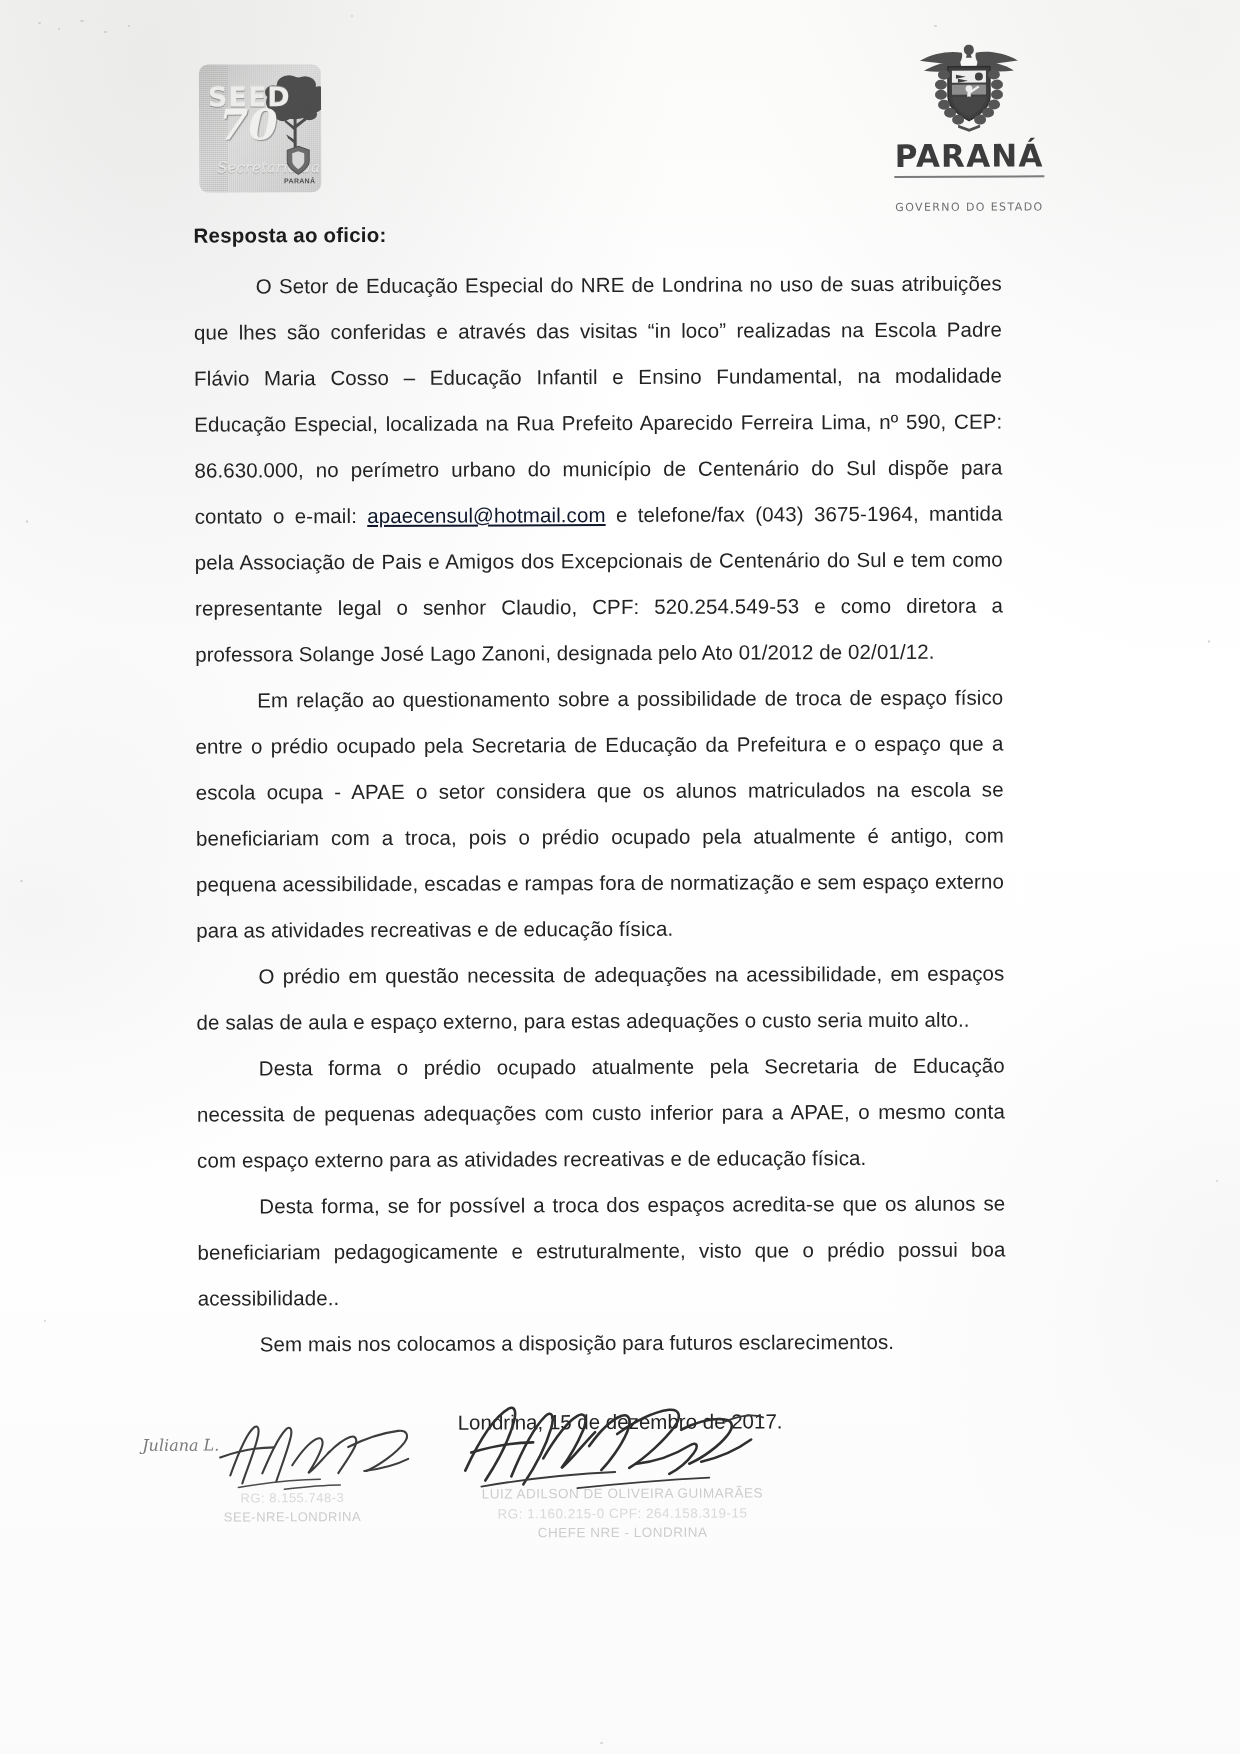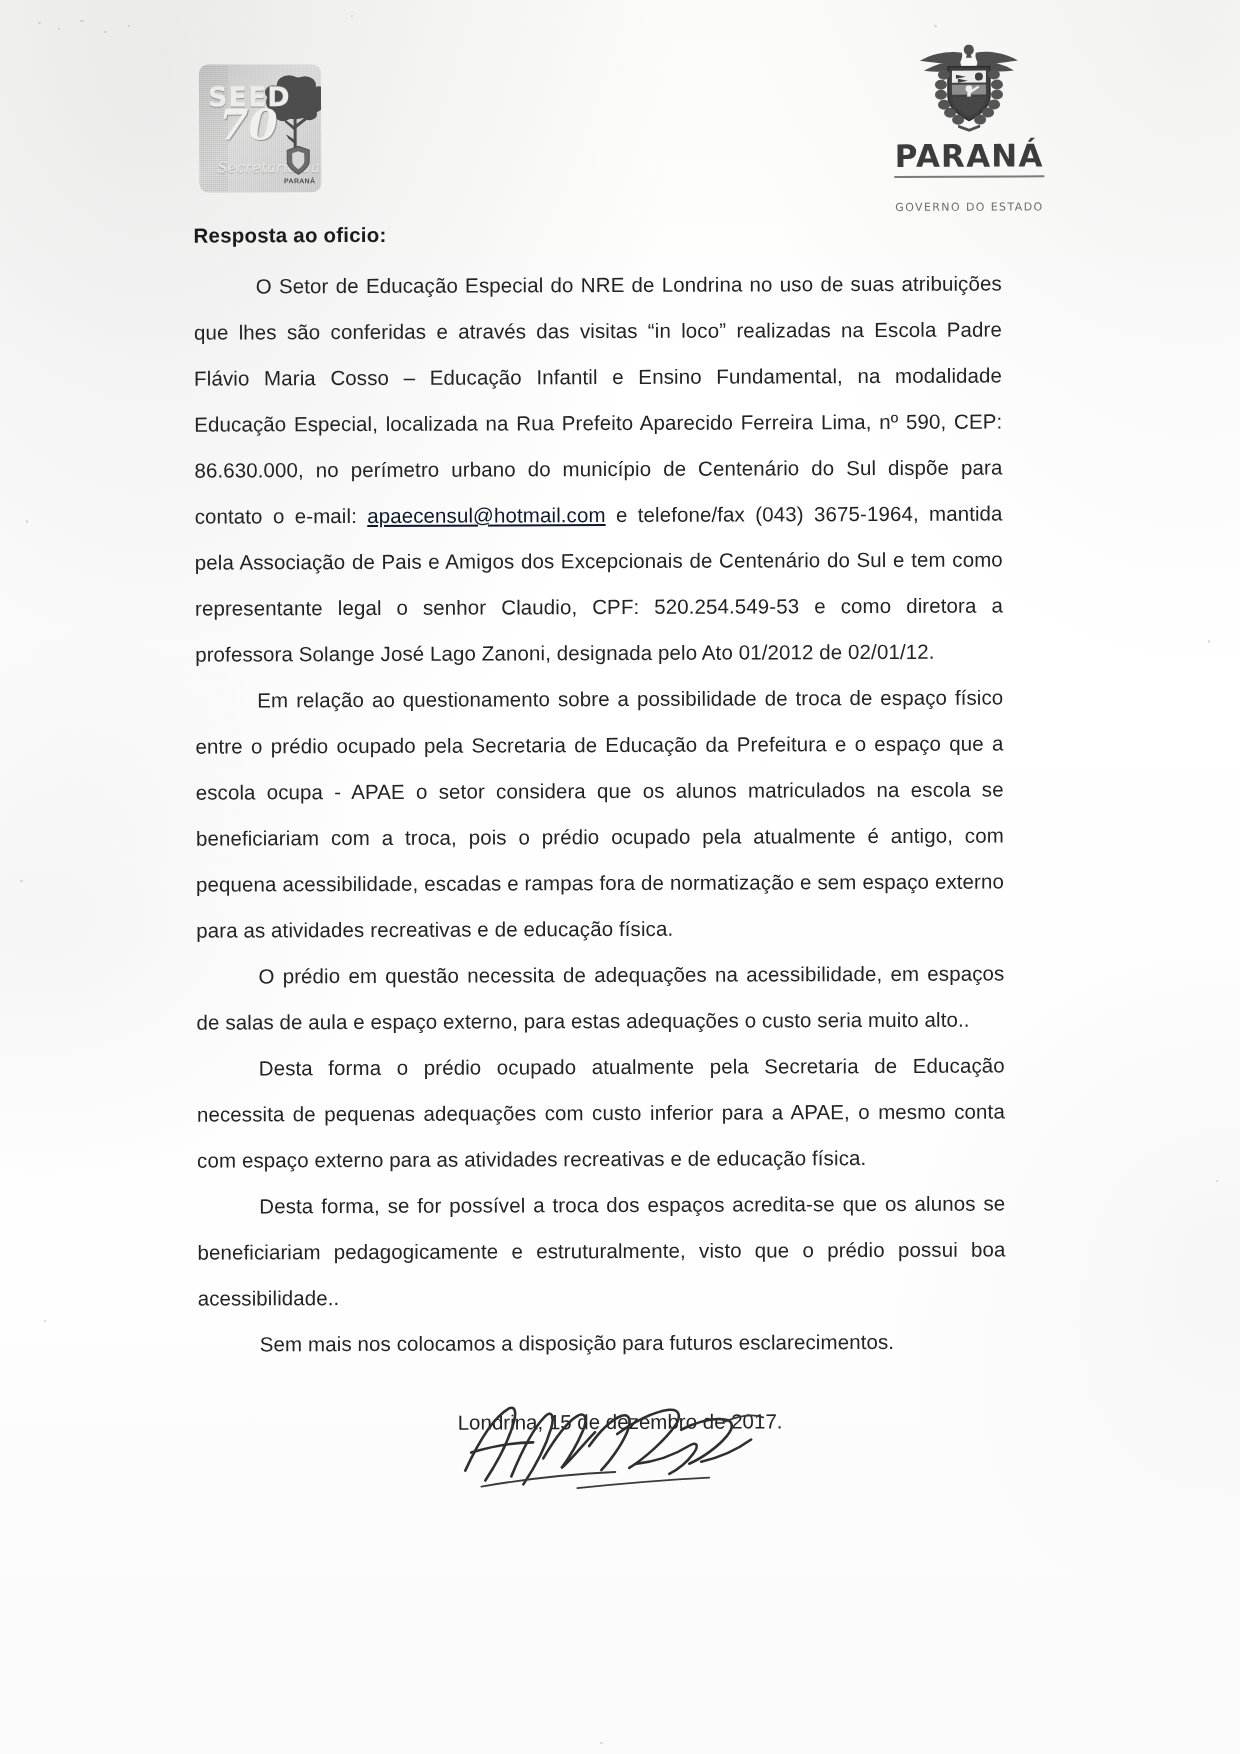--- a/index.html
+++ b/index.html
@@ -371,38 +371,65 @@
       <p class="para">O prédio em questão necessita de adequações na acessibilidade, em espaços de salas de aula e espaço externo, para estas adequações o custo seria muito alto..</p>
       <p class="para">Desta forma o prédio ocupado atualmente pela Secretaria de Educação necessita de pequenas adequações com custo inferior para a APAE, o mesmo conta com espaço externo para as atividades recreativas e de educação física.</p>
       <p class="para">Desta forma, se  for possível a troca dos espaços acredita-se que  os alunos se beneficiariam pedagogicamente e estruturalmente, visto que o prédio possui boa acessibilidade..</p>
       <p class="para">Sem mais nos colocamos a disposição para futuros esclarecimentos.</p>
 
       <div class="closing-date">Londrina, 15 de dezembro de 2017.</div>
     </div>
 
     <div class="signatures">
 
+      <div class="sig-block sig-left">
+        <svg class="sig-ink" width="300" height="86" viewBox="0 0 300 86">
+          <g fill="none" stroke="#3d3d3d" stroke-width="2.1" stroke-linecap="round">
+            <path d="M88 62 C96 40 104 20 112 14 C116 11 118 16 115 26 C112 38 104 58 100 70"></path>
+            <path d="M78 44 C94 38 114 34 132 34"></path>
+            <path d="M120 60 C128 42 136 24 144 16 C148 12 151 16 148 26 C145 38 138 56 134 68"></path>
+            <path d="M150 52 C158 40 166 30 174 26 C180 23 182 28 179 36 C176 44 170 54 166 60 C172 56 180 46 188 38"></path>
+            <path d="M186 40 C194 32 202 26 208 24 C214 22 216 27 212 35 C208 43 200 54 196 60"></path>
+            <path d="M206 34 C222 26 240 20 256 18 C264 17 268 22 262 30 C254 40 238 52 224 58"></path>
+            <path d="M222 58 C238 56 254 52 266 46"></path>
+          </g>
+          <g fill="none" stroke="#4a4a4a" stroke-width="1.5" stroke-linecap="round">
+            <path d="M96 74 C120 70 150 66 178 66"></path>
+            <path d="M142 76 C160 74 180 72 198 72"></path>
+          </g>
+        </svg>
+        <div class="hand-name">Juliana L.</div>
+        <div class="stamp-lines">
+          <div class="stamp-fainter">RG: 8.155.748-3</div>
+          <div class="stamp-faint">SEE-NRE-LONDRINA</div>
+        </div>
+      </div>
 
       <div class="sig-block sig-right">
         <svg class="sig-ink" width="330" height="94" viewBox="0 0 330 94">
           <g fill="none" stroke="#2f2f2f" stroke-width="2.6" stroke-linecap="round">
             <path d="M8 70 C22 40 38 16 52 8 C58 5 60 12 56 24 C50 44 36 68 28 80"></path>
             <path d="M14 52 C34 46 56 42 76 42"></path>
             <path d="M54 76 C64 52 76 28 88 16 C94 10 98 15 94 28 C88 48 74 72 66 84"></path>
             <path d="M86 58 C98 38 110 22 120 16 C128 11 131 18 126 30 C120 44 110 60 104 68 C114 60 126 44 138 32"></path>
             <path d="M132 46 C142 32 154 20 164 16 C172 13 175 20 170 32 C164 46 152 62 144 70"></path>
             <path d="M160 34 C176 22 196 12 212 10 C222 9 225 16 218 26 C208 40 188 58 172 68"></path>
             <path d="M178 64 C196 62 216 56 232 46 C240 41 242 46 236 54 C230 62 220 70 212 74"></path>
             <path d="M224 30 C240 22 256 18 268 20 C276 21 277 28 270 36 C262 46 246 58 232 64"></path>
             <path d="M244 62 C262 58 280 50 294 40"></path>
           </g>
           <g fill="none" stroke="#3a3a3a" stroke-width="1.8" stroke-linecap="round">
             <path d="M24 86 C60 80 110 74 158 72"></path>
             <path d="M120 88 C160 84 210 80 252 78"></path>
             <path d="M268 22 C282 16 296 14 306 18"></path>
           </g>
         </svg>
+        <div class="stamp-lines">
+          <div class="stamp-faint">LUIZ ADILSON DE OLIVEIRA GUIMARÃES</div>
+          <div class="stamp-fainter">RG: 1.160.215-0   CPF: 264.158.319-15</div>
+          <div class="stamp-faint">CHEFE NRE - LONDRINA</div>
+        </div>
       </div>
 
     </div>
 
   </div>
 </div>
 
 </body></html>

